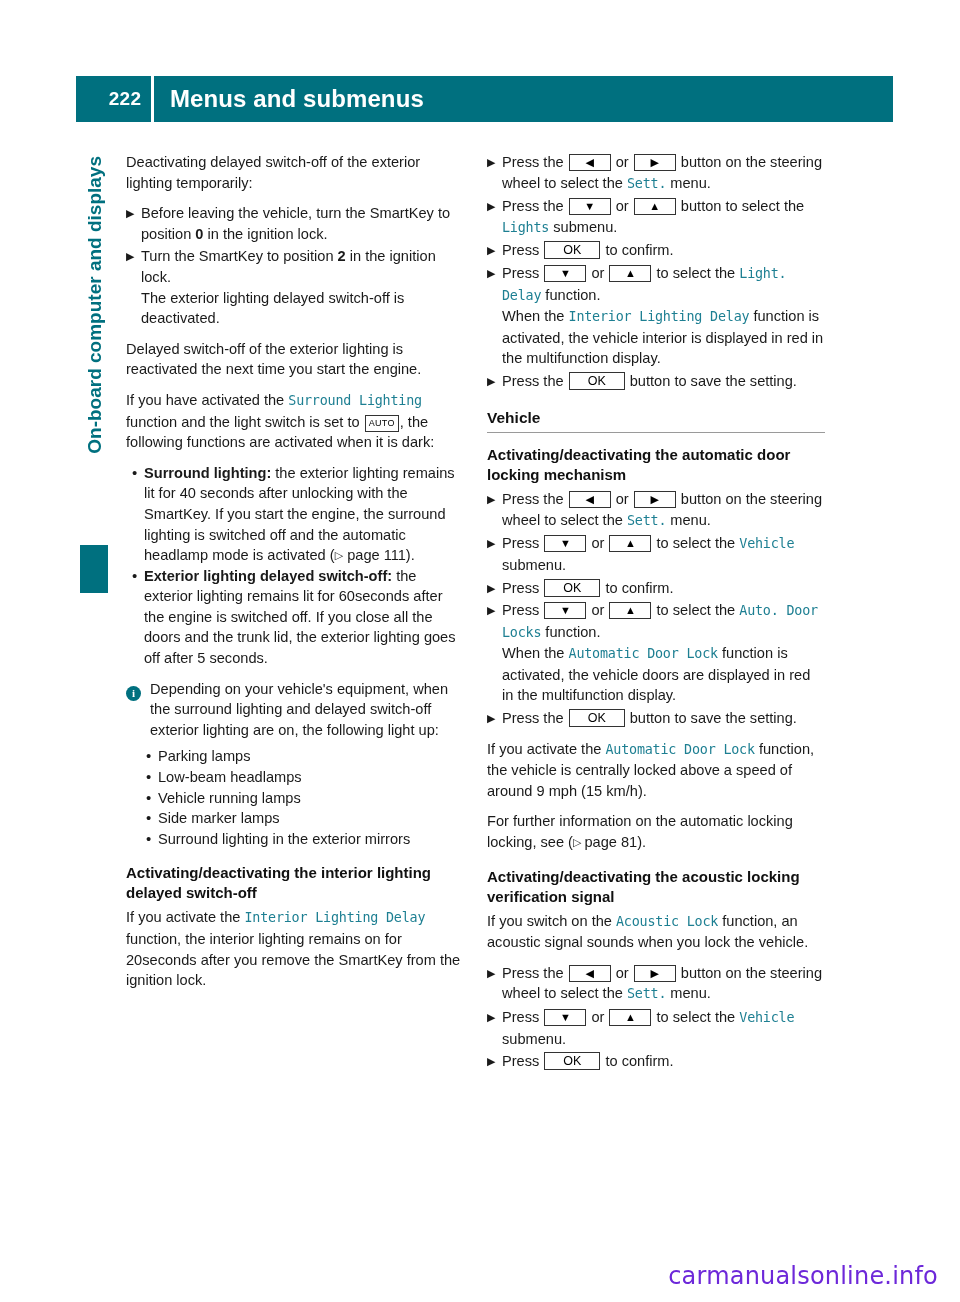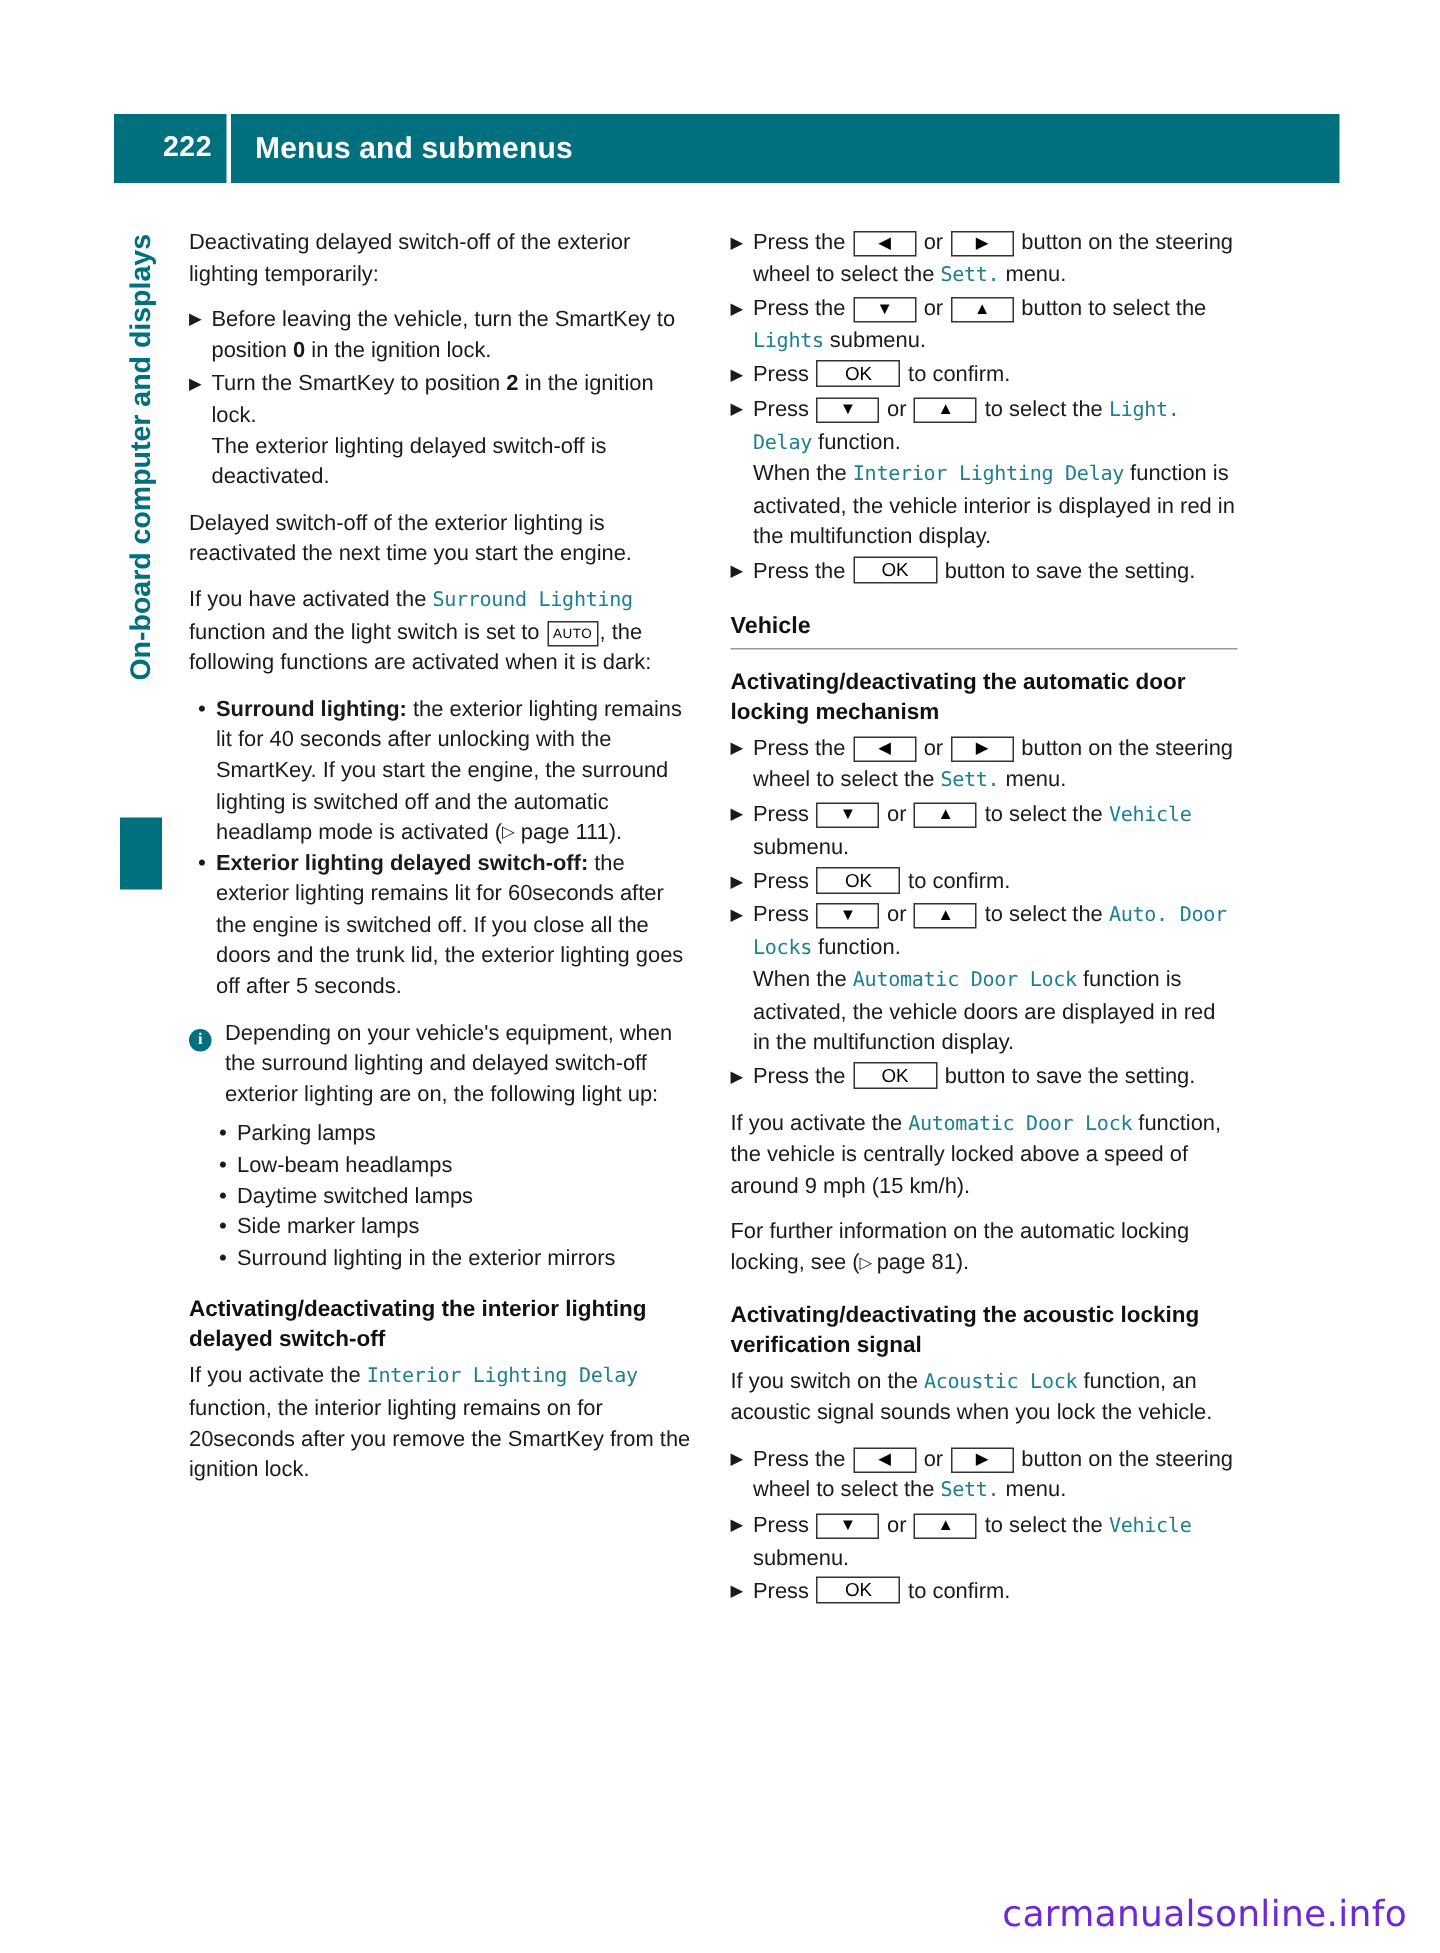--- a/index.html
+++ b/index.html
@@ -37,21 +37,21 @@
     margin-left: 23px;
   }
   .header-divider {
     width: 3px;
     height: 46px;
     background: #ffffff;
   }
   .header-title {
     padding-left: 16px;
     color: #ffffff;
-    font-size: 20px;
+    font-size: 24px;
     font-weight: bold;
     letter-spacing: 0.1px;
   }
 
   
   .side-tab {
     position: absolute;
     left: 80px;
     top: 160px;
     width: 30px;
@@ -277,21 +277,21 @@
       <div class="bullet bullet-sub">
         <div class="bullet-marker">•</div>
         <div class="bullet-body">Parking lamps</div>
       </div>
       <div class="bullet bullet-sub">
         <div class="bullet-marker">•</div>
         <div class="bullet-body">Low-beam headlamps</div>
       </div>
       <div class="bullet bullet-sub">
         <div class="bullet-marker">•</div>
-        <div class="bullet-body">Daytime switched lamps</div>
+        <div class="bullet-body">Vehicle running lamps</div>
       </div>
       <div class="bullet bullet-sub">
         <div class="bullet-marker">•</div>
         <div class="bullet-body">Side marker lamps</div>
       </div>
       <div class="bullet bullet-sub">
         <div class="bullet-marker">•</div>
         <div class="bullet-body">Surround lighting in the exterior mirrors</div>
       </div>
     </div>

